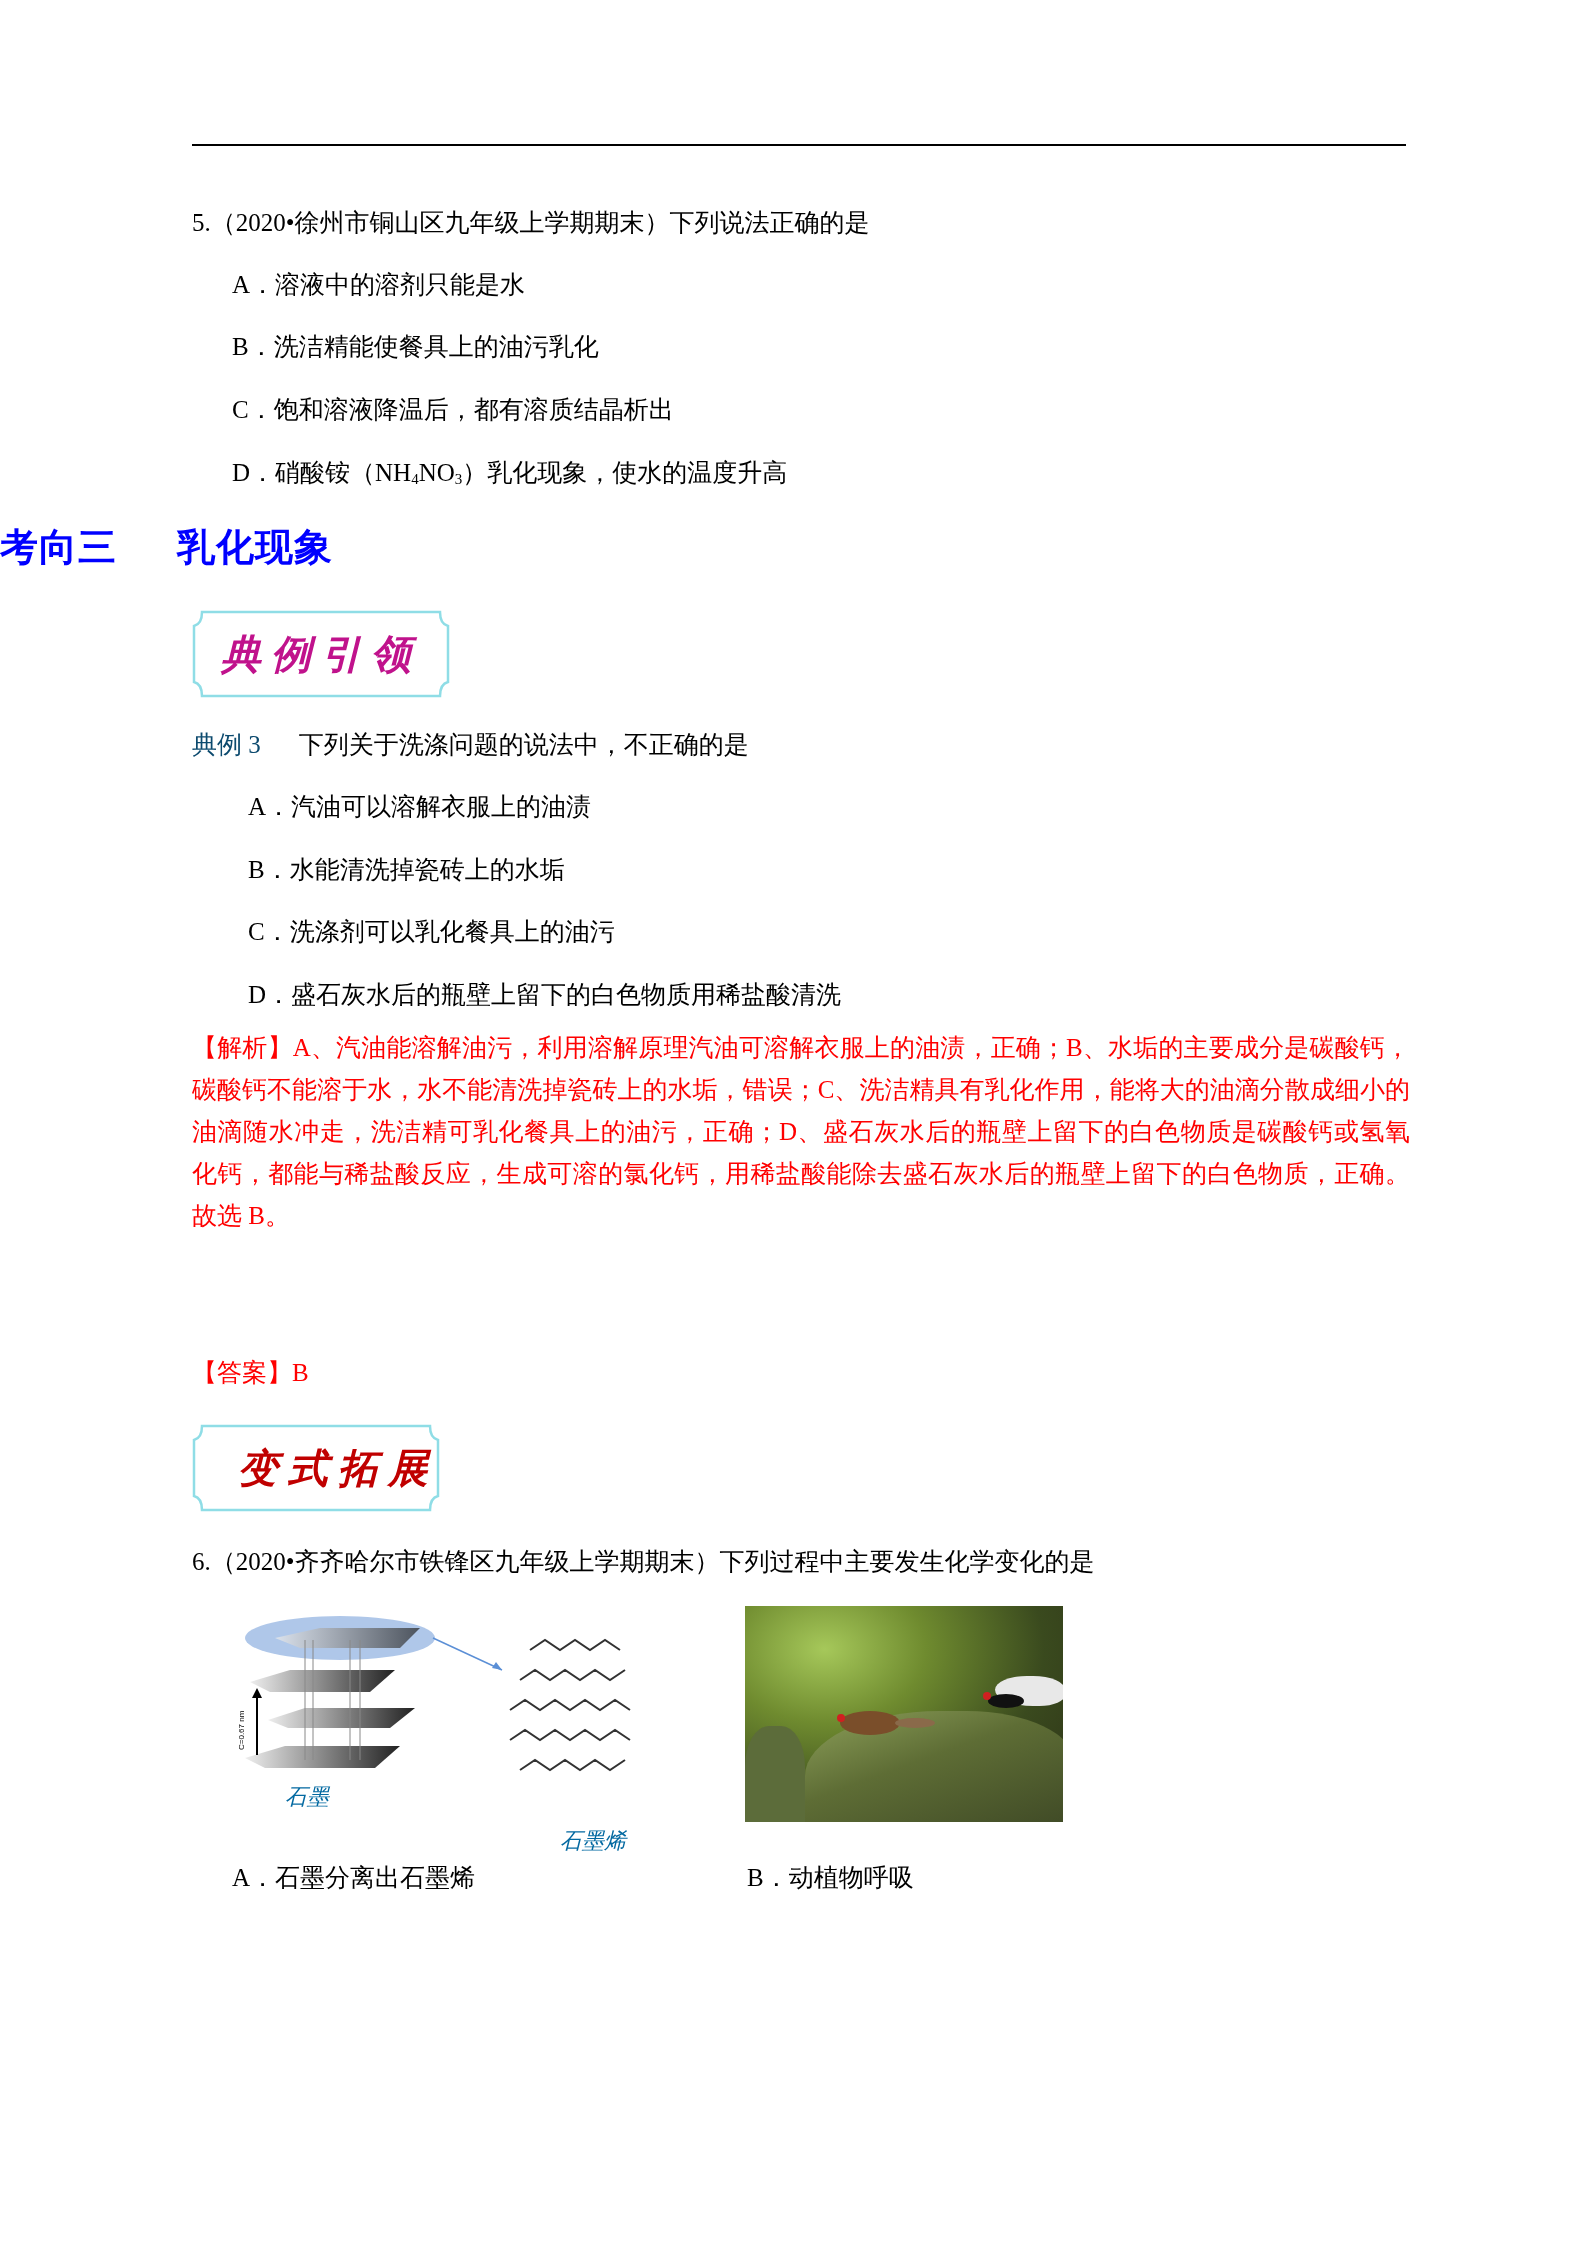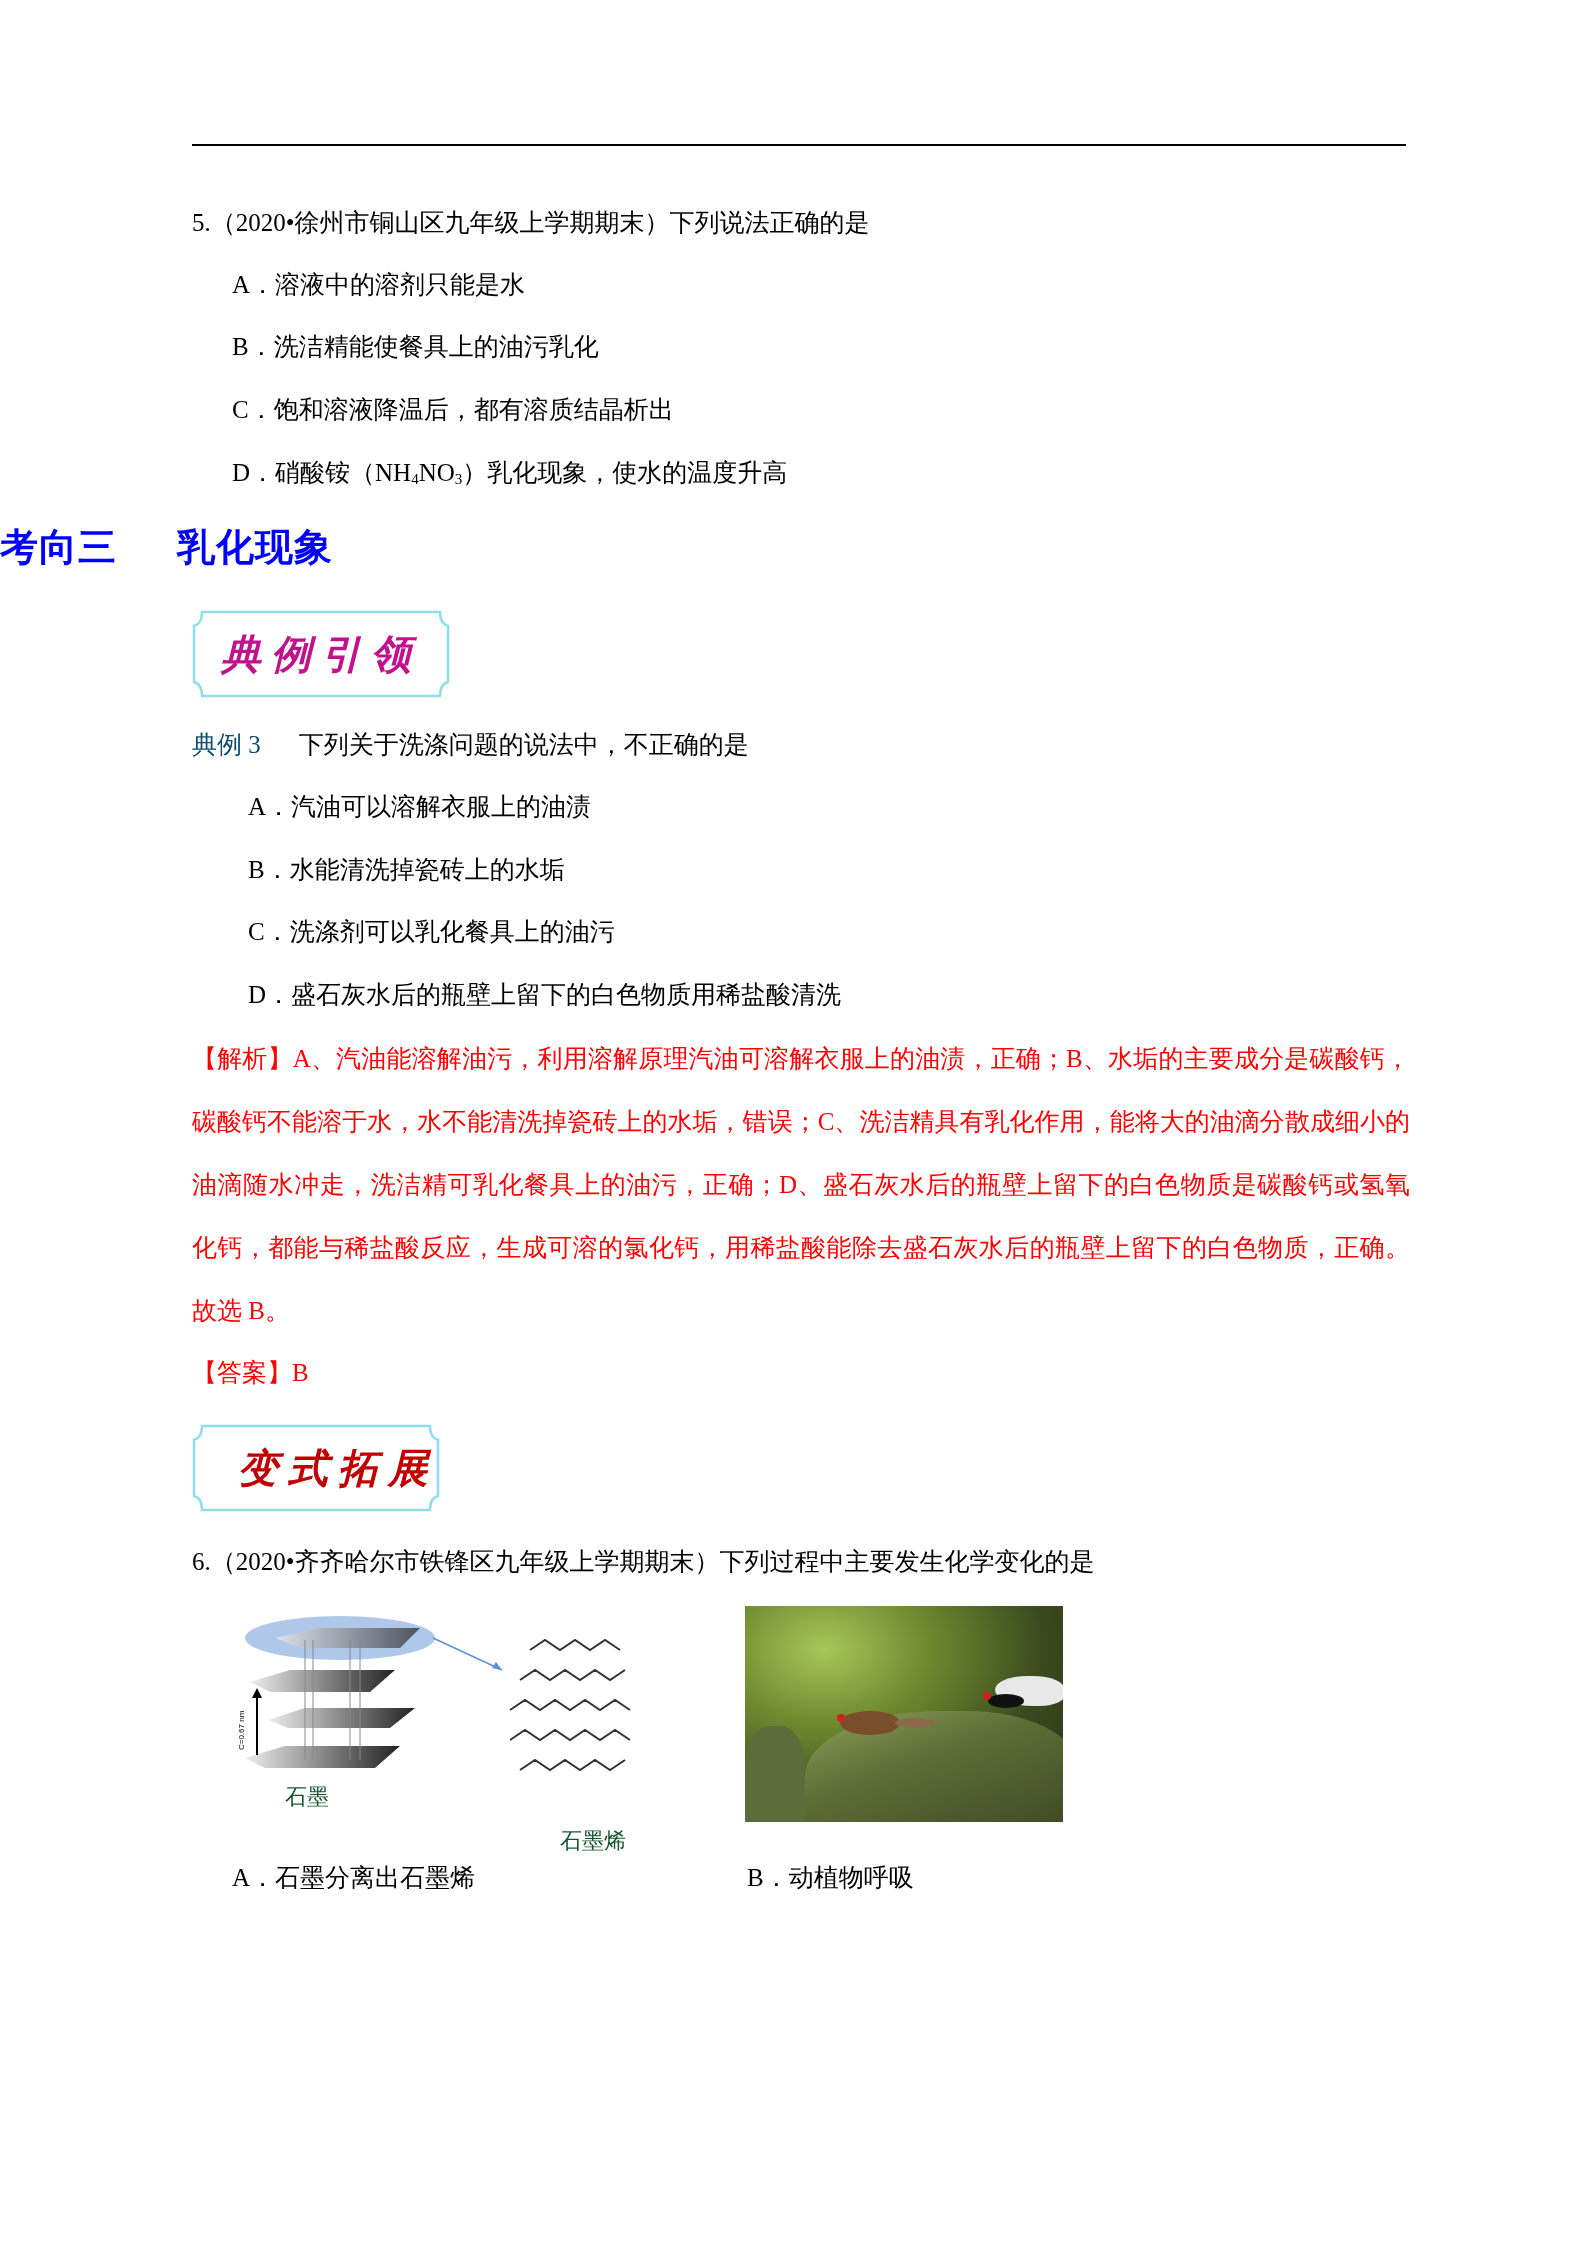--- a/index.html
+++ b/index.html
@@ -13,23 +13,23 @@
   .heading { position: absolute; left: 0; width: 1321px; top: 522px;
              font-family: "DejaVu Sans", "Liberation Sans", sans-serif; font-size: 38px; color: #0000ff; font-weight: bold; letter-spacing: 1px; }
   .heading .gap { display: inline-block; width: 60px; }
   .badge { position: absolute; width: 258px; height: 88px; font-style: italic; }
   .badge svg { position: absolute; left: 0; top: 0; }
   .badge .lbl { position: absolute; left: 0; top: 0; width: 100%; height: 100%;
                 display: flex; align-items: center; justify-content: center;
                 font-family: "DejaVu Serif", serif; font-weight: bold; font-size: 40px; letter-spacing: 10px; }
   .blue { color: #0c4a6e; }
   .red { color: #ff0000; }
-  .para { position: absolute; left: 192px; width: 1218px; font-size: 25px; line-height: 63px; color: #ff0000; text-align: justify; }
+  .para { position: absolute; left: 192px; width: 1218px; font-size: 25px; line-height: 42px; color: #ff0000; text-align: justify; }
   .figure { position: absolute; }
-  .cap { position: absolute; font-size: 22px; color: #14532d; }
+  .cap { position: absolute; font-size: 22px; color: #0369a1; font-style: italic; }
   sub { font-size: 15px; vertical-align: -3px; }
 </style>
 </head>
 <body>
 
 <div class="rule"></div>
 
 <div class="line q" style="top:208px;">5.（2020•徐州市铜山区九年级上学期期末）下列说法正确的是</div>
 <div class="line opt" style="top:270px;">
   <span>A．</span><span>溶液中的溶剂只能是水</span>

